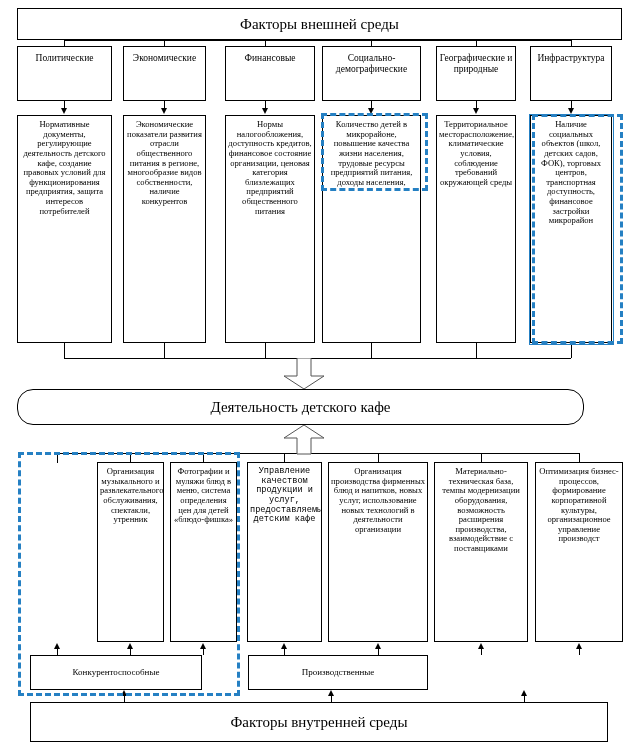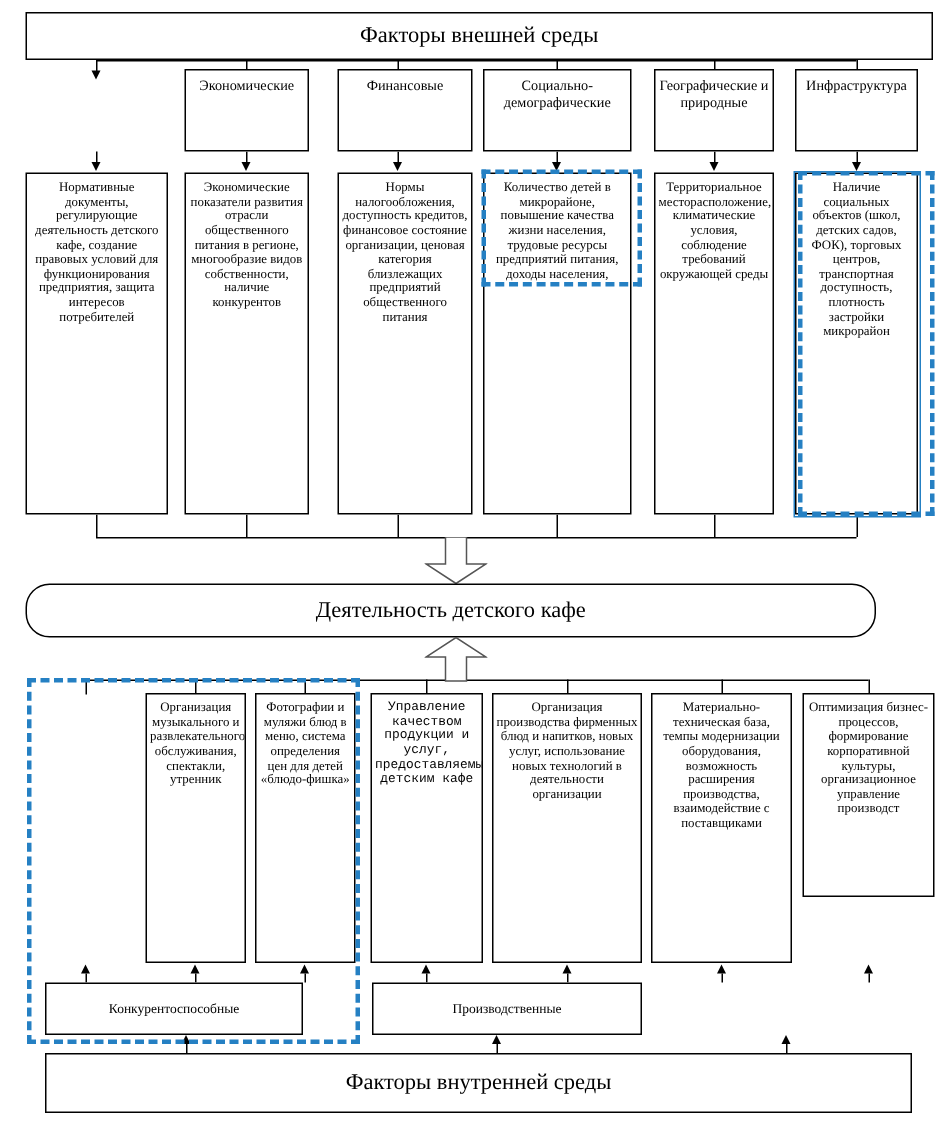--- a/index.html
+++ b/index.html
@@ -105,20 +105,21 @@
 <body>
 
 <div id="canvas">
 
   <div class="box bar" style="left:17px; top:8px; width:605px; height:32px;">Факторы внешней среды</div>
 
   <div class="hline" style="left:64px; top:40px; width:507px;"></div>
 
   <div class="vline" style="left:64px; top:40px; height:9px;"></div>
   <div class="arrow-down" style="left:61px; top:47px;"></div>
+  <div class="box hdr" style="left:17px; top:46px; width:95px; height:55px;">Политические</div>
 
   <div class="vline" style="left:164px; top:40px; height:9px;"></div>
   <div class="arrow-down" style="left:161px; top:47px;"></div>
   <div class="box hdr" style="left:123px; top:46px; width:83px; height:55px;">Экономические</div>
 
   <div class="vline" style="left:265px; top:40px; height:9px;"></div>
   <div class="arrow-down" style="left:262px; top:47px;"></div>
   <div class="box hdr" style="left:225px; top:46px; width:90px; height:55px;">Финансовые</div>
 
   <div class="vline" style="left:371px; top:40px; height:9px;"></div>
@@ -144,21 +145,21 @@
   <div class="vline" style="left:476px; top:101px; height:10px;"></div>
   <div class="arrow-down" style="left:473px; top:108px;"></div>
   <div class="vline" style="left:571px; top:101px; height:10px;"></div>
   <div class="arrow-down" style="left:568px; top:108px;"></div>
 
   <div class="box detail" style="left:17px; top:115px; width:95px; height:228px;">Нормативные документы, регулирующие деятельность детского кафе, создание правовых условий для функционирования предприятия, защита интересов потребителей</div>
   <div class="box detail" style="left:123px; top:115px; width:83px; height:228px;">Экономические показатели развития отрасли общественного питания в регионе, многообразие видов собственности, наличие конкурентов</div>
   <div class="box detail" style="left:225px; top:115px; width:90px; height:228px;">Нормы налогообложения, доступность кредитов, финансовое состояние организации, ценовая категория близлежащих предприятий общественного питания</div>
   <div class="box detail" style="left:322px; top:115px; width:99px; height:228px;">Количество детей в микрорайоне, повышение качества жизни населения, трудовые ресурсы предприятий питания, доходы населения,</div>
   <div class="box detail" style="left:436px; top:115px; width:80px; height:228px;">Территориальное месторасположение, климатические условия, соблюдение требований окружающей среды</div>
-  <div class="box detail" style="left:530px; top:115px; width:82px; height:228px;">Наличие социальных объектов (школ, детских садов, ФОК), торговых центров, транспортная доступность, плотность застройки микрорайон</div>
+  <div class="box detail" style="left:530px; top:115px; width:82px; height:228px;">Наличие социальных объектов (школ, детских садов, ФОК), торговых центров, транспортная доступность, финансовое застройки микрорайон</div>
 
   <div class="vline" style="left:64px; top:343px; height:15px;"></div>
   <div class="vline" style="left:164px; top:343px; height:15px;"></div>
   <div class="vline" style="left:265px; top:343px; height:15px;"></div>
   <div class="vline" style="left:371px; top:343px; height:15px;"></div>
   <div class="vline" style="left:476px; top:343px; height:15px;"></div>
   <div class="vline" style="left:571px; top:343px; height:15px;"></div>
   <div class="hline" style="left:64px; top:358px; width:507px;"></div>
 
   <svg class="blockarrow" style="left:283px; top:358px;" width="42" height="32" viewBox="0 0 42 32">
@@ -178,21 +179,21 @@
   <div class="vline" style="left:284px; top:453px; height:10px;"></div>
   <div class="vline" style="left:378px; top:453px; height:10px;"></div>
   <div class="vline" style="left:481px; top:453px; height:10px;"></div>
   <div class="vline" style="left:579px; top:453px; height:10px;"></div>
 
   <div class="box detail" style="left:97px; top:462px; width:67px; height:180px;">Организация музыкального и развлекательного обслуживания, спектакли, утренник</div>
   <div class="box detail" style="left:170px; top:462px; width:67px; height:180px;">Фотографии и муляжи блюд в меню, система определения цен для детей «блюдо-фишка»</div>
   <div class="box detail" style="left:247px; top:462px; width:75px; height:180px;font-family:Liberation Mono, monospace;">Управление качеством продукции и услуг, предоставляемых детским кафе</div>
   <div class="box detail" style="left:328px; top:462px; width:100px; height:180px;">Организация производства фирменных блюд и напитков, новых услуг, использование новых технологий в деятельности организации</div>
   <div class="box detail" style="left:434px; top:462px; width:94px; height:180px;">Материально-техническая база, темпы модернизации оборудования, возможность расширения производства, взаимодействие с поставщиками</div>
-  <div class="box detail" style="left:535px; top:462px; width:88px; height:136px;">Оптимизация бизнес-процессов, формирование корпоративной культуры, организационное управление производст</div>
+  <div class="box detail" style="left:535px; top:462px; width:88px; height:180px;">Оптимизация бизнес-процессов, формирование корпоративной культуры, организационное управление производст</div>
 
   <div class="vline" style="left:57px; top:649px; height:-0px;"></div>
   <div class="vline" style="left:57px; top:648px; height:0px;"></div>
 
   <div class="vline" style="left:57px; top:649px; height:6px;"></div>
   <div class="arrow-up" style="left:54px; top:643px;"></div>
   <div class="vline" style="left:130px; top:649px; height:6px;"></div>
   <div class="arrow-up" style="left:127px; top:643px;"></div>
   <div class="vline" style="left:203px; top:649px; height:6px;"></div>
   <div class="arrow-up" style="left:200px; top:643px;"></div>

